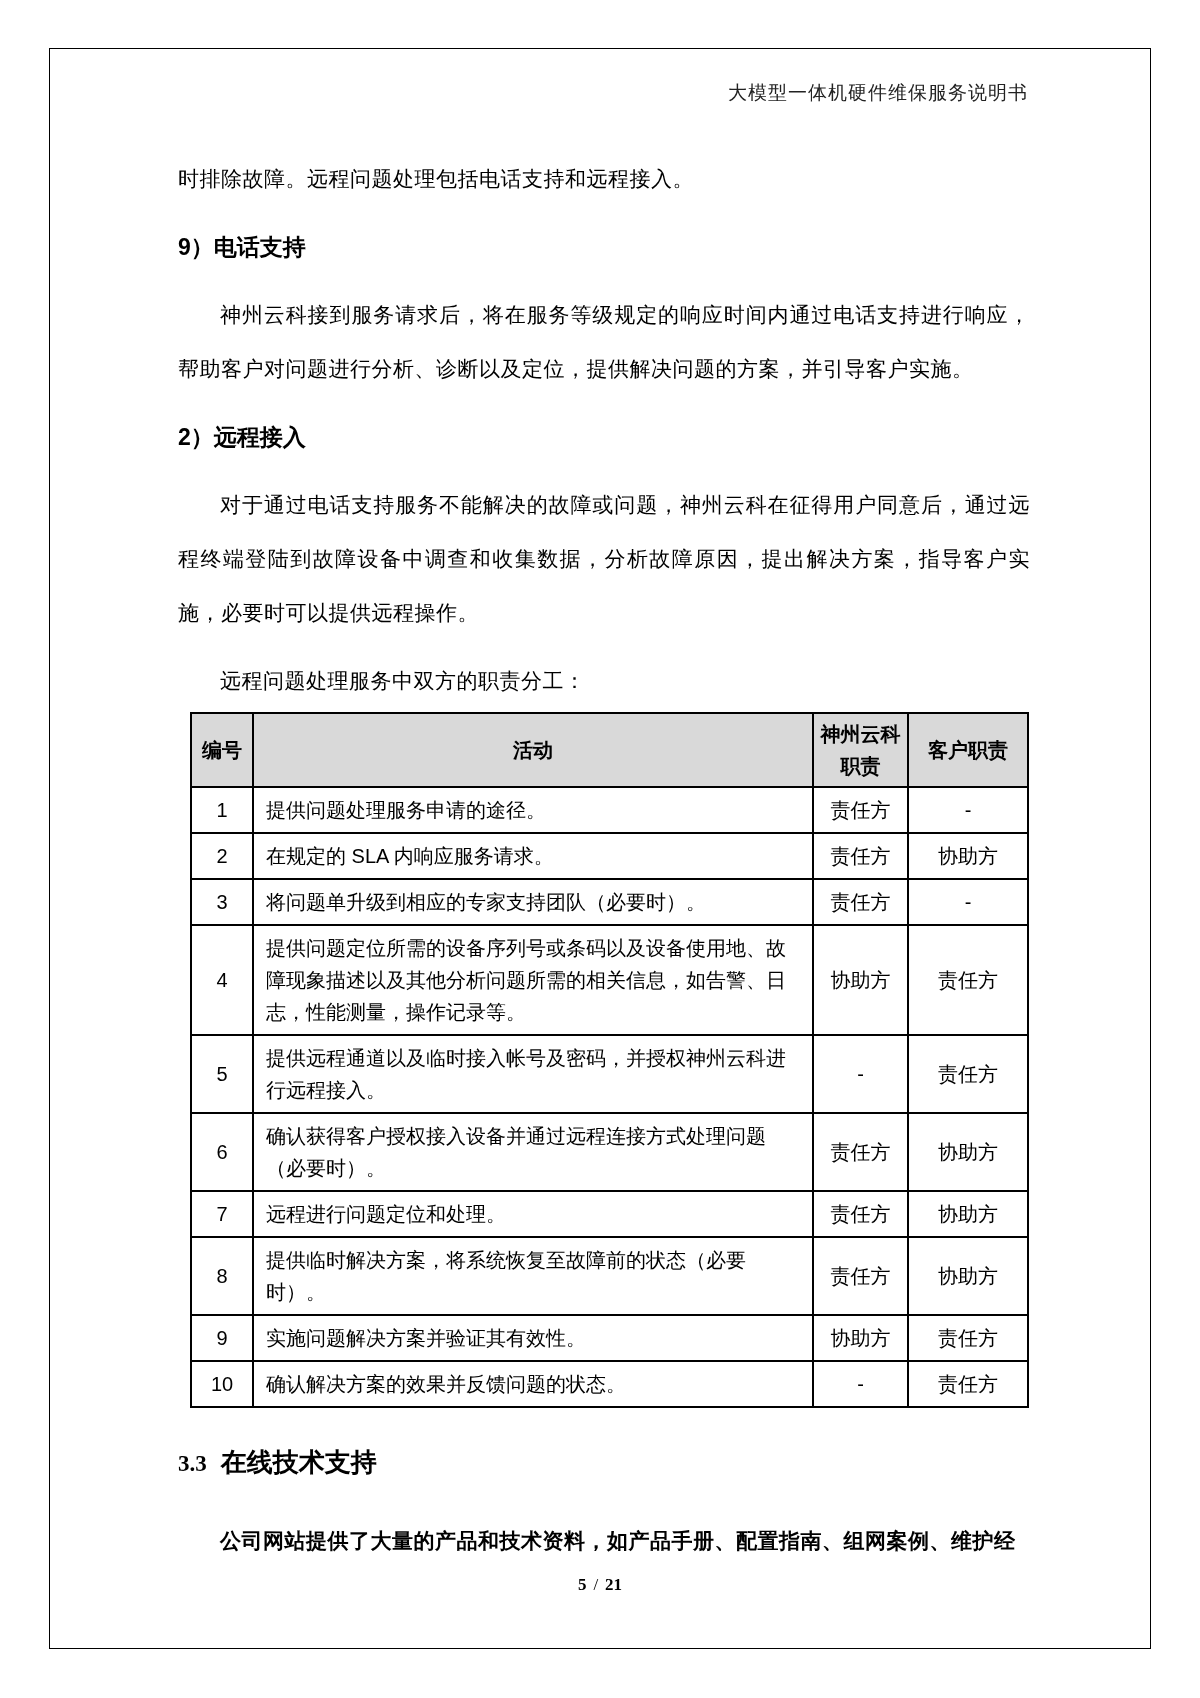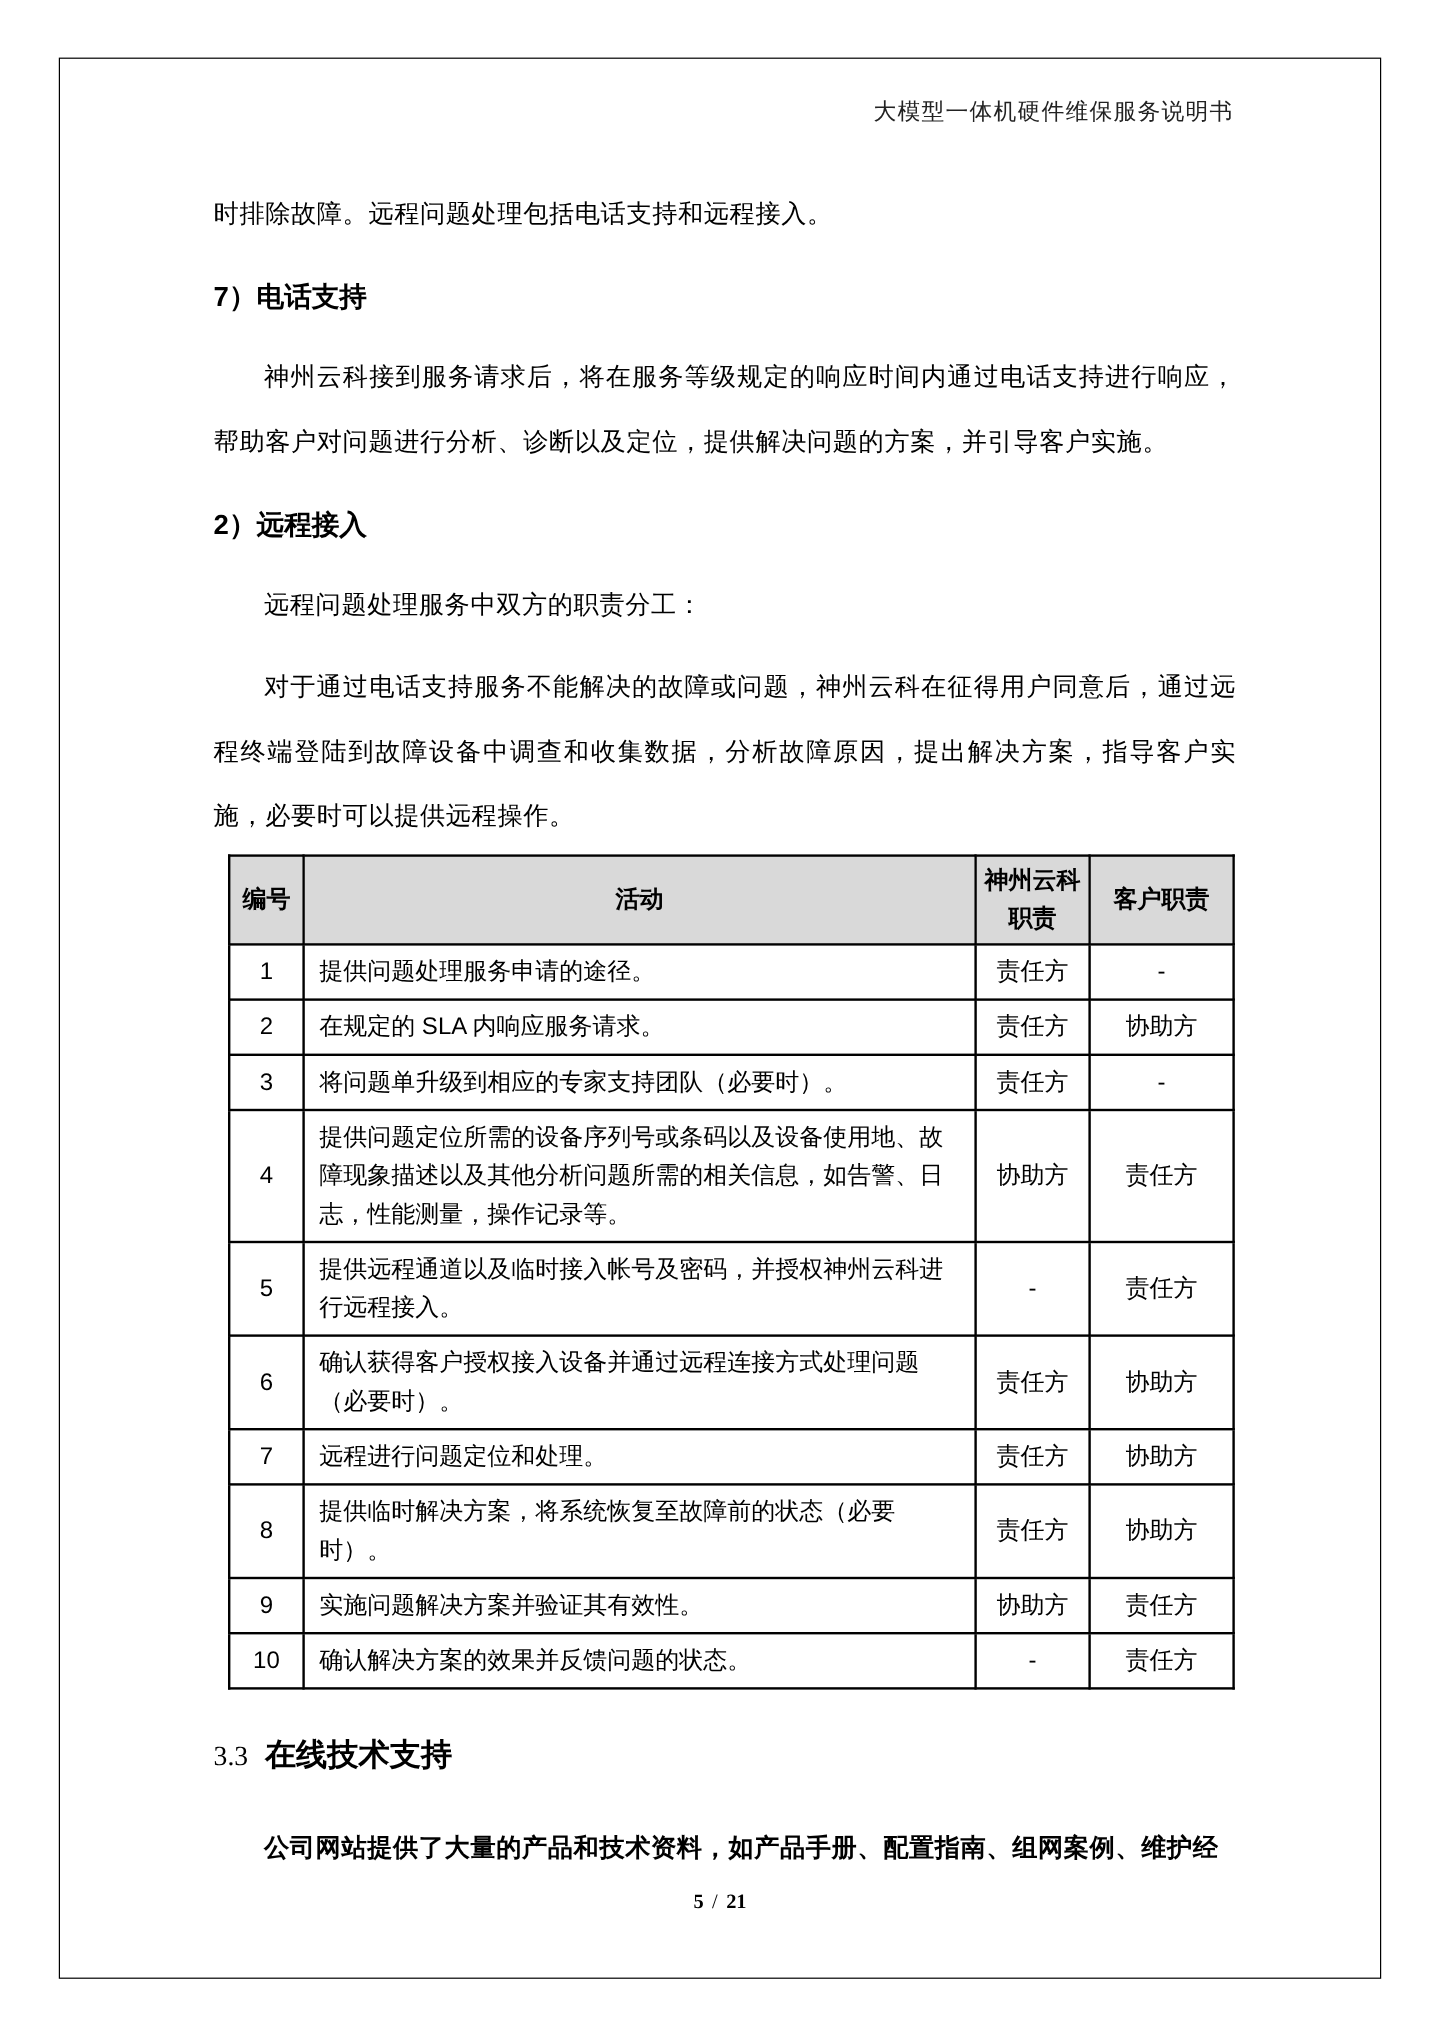--- a/index.html
+++ b/index.html
@@ -83,21 +83,21 @@
   .row-triple { height: 108px; }
   .section-heading {
     margin: 32px 0 0 0;
     line-height: 44px;
     font-size: 26px;
     font-weight: bold;
   }
   .section-number {
     font-family: "Liberation Serif", serif;
     font-size: 23px;
-    font-weight: normal;
+    font-weight: bold;
     margin-right: 14px;
   }
   .para.last { margin-top: 28px; font-weight: bold; }
   .doc-footer {
     position: absolute;
     left: 0; right: 0;
     top: 1575px;
     text-align: center;
     font-family: "Liberation Serif", serif;
     font-size: 17px;
@@ -110,29 +110,29 @@
 
 <div class="page">
   <div class="page-border"></div>
 
   <div class="doc-header-title">大模型一体机硬件维保服务说明书</div>
 
   <div class="content">
 
     <p class="para">时排除故障。远程问题处理包括电话支持和远程接入。</p>
 
-    <p class="list-heading">7）电话支持</p>
+    <p class="list-heading">9）电话支持</p>
 
     <p class="para indent after-heading">神州云科接到服务请求后，将在服务等级规定的响应时间内通过电话支持进行响应，帮助客户对问题进行分析、诊断以及定位，提供解决问题的方案，并引导客户实施。</p>
 
     <p class="list-heading">2）远程接入</p>
 
+    <p class="para indent after-heading">对于通过电话支持服务不能解决的故障或问题，神州云科在征得用户同意后，通过远程终端登陆到故障设备中调查和收集数据，分析故障原因，提出解决方案，指导客户实施，必要时可以提供远程操作。</p>
+
     <p class="para indent division-line">远程问题处理服务中双方的职责分工：</p>
-
-    <p class="para indent after-heading">对于通过电话支持服务不能解决的故障或问题，神州云科在征得用户同意后，通过远程终端登陆到故障设备中调查和收集数据，分析故障原因，提出解决方案，指导客户实施，必要时可以提供远程操作。</p>
 
     <table class="resp-table">
       <colgroup>
         <col style="width:62px">
         <col style="width:560px">
         <col style="width:95px">
         <col style="width:120px">
       </colgroup>
       <thead>
         <tr>

